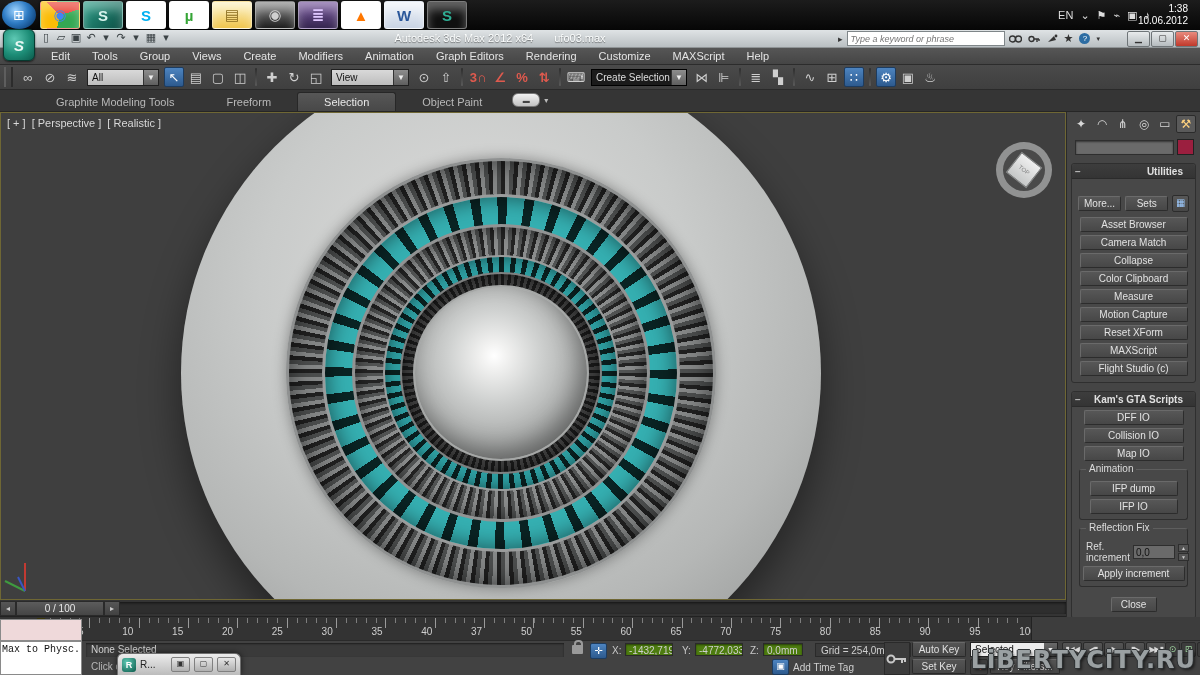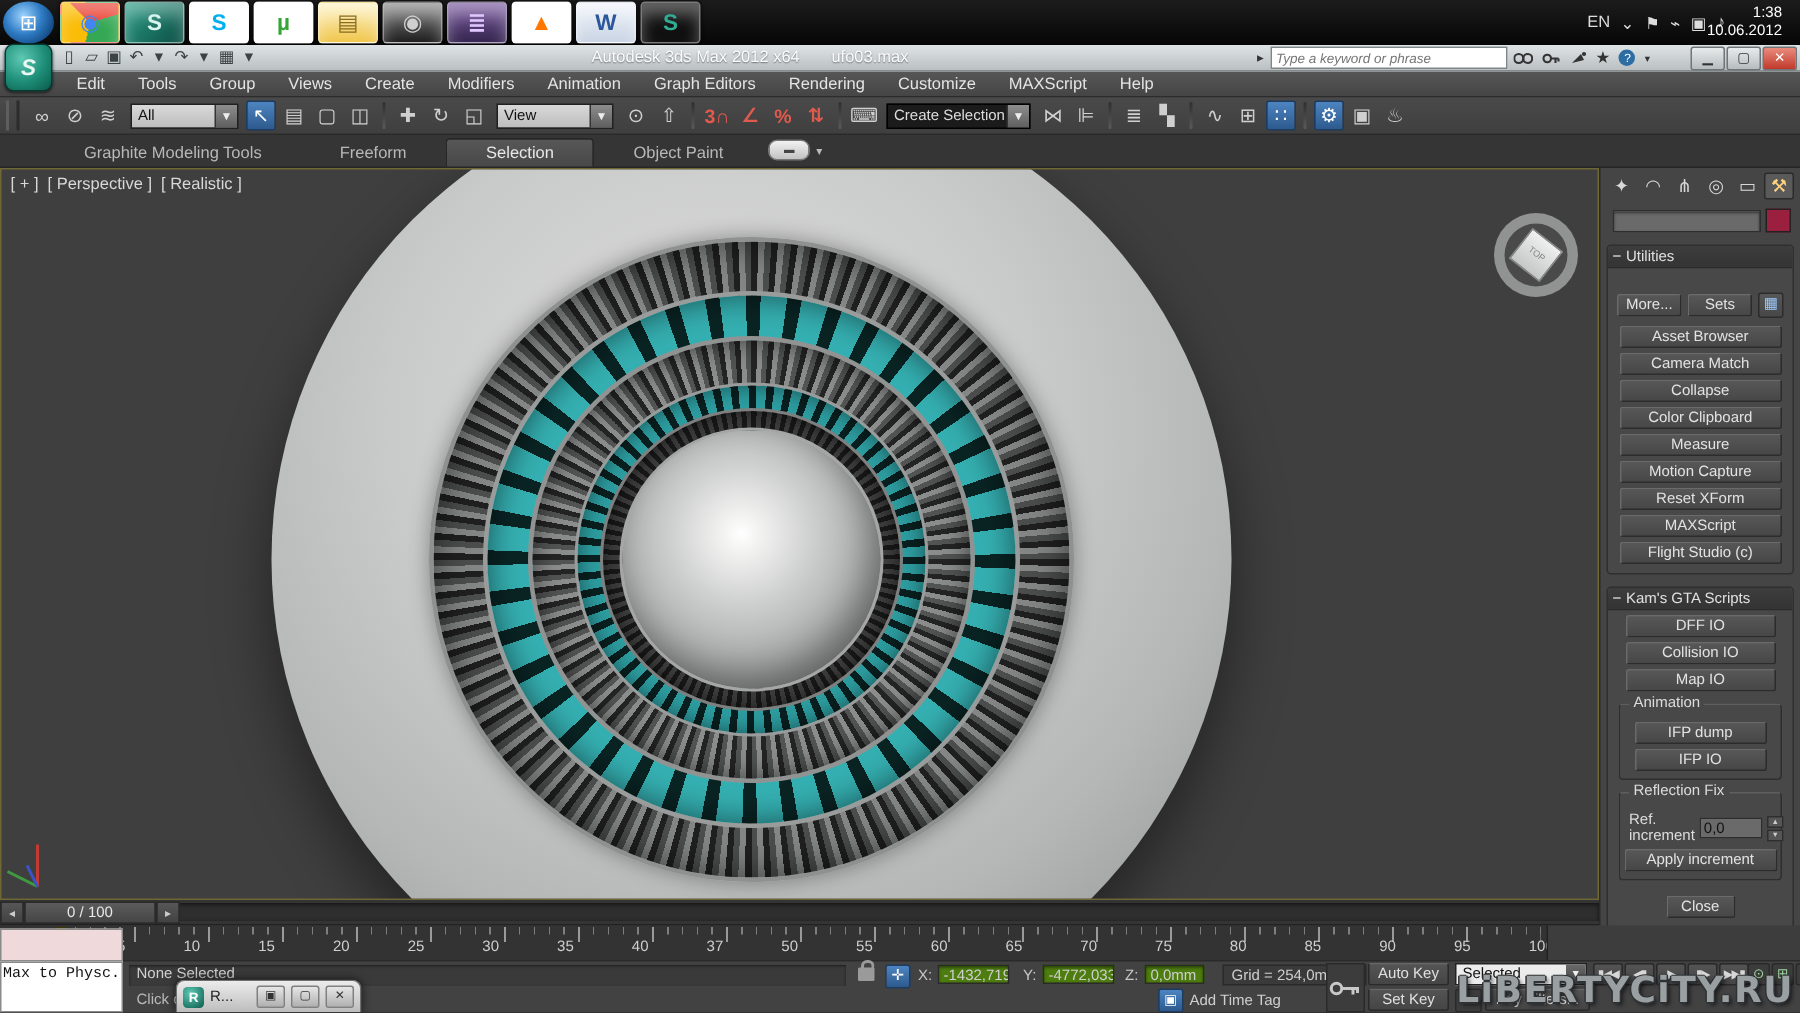--- a/index.html
+++ b/index.html
@@ -106,21 +106,21 @@
   .paneltabs{display:flex;gap:1px;padding:3px 2px 2px 4px;align-items:center;}
   .paneltabs .ptab{width:20px;height:18px;display:flex;align-items:center;justify-content:center;font-size:12px;color:#d8d8d8;border-radius:2px;}
   .paneltabs .ptab.active{background:#5a5a5a;border:1px solid #2b2b2b;box-sizing:border-box;color:#ffd27f;}
   .namefield{display:flex;gap:3px;margin:4px 6px 0 8px;align-items:center;}
   .namefield .nfield{flex:1;height:13px;background:#6a6a6a;border:1px solid #2e2e2e;box-shadow:inset 0 1px 2px rgba(0,0,0,.5);}
   .namefield .swatch{width:15px;height:14px;background:var(--swatch-maroon,#9b1f3f);border:1px solid #222;}
   .rollout{margin:8px 4px 0 4px;border:1px solid #2f2f2f;border-radius:3px;background:#484848;padding-bottom:6px;}
   .rollout-h{height:14px;background:linear-gradient(#3d3d3d,#343434);border-bottom:1px solid #2b2b2b;border-radius:3px 3px 0 0;
     display:flex;align-items:center;color:#e0e0e0;font-size:10px;}
   .rollout-h .minus{width:12px;text-align:center;color:#bbb;font-weight:bold;}
-  .rollout-h .rtitle{flex:1;text-align:left;padding-right:12px;}
+  .rollout-h .rtitle{flex:1;text-align:right;padding-right:12px;font-weight:bold;}
   .pbtn{display:block;margin:3px auto 0 auto;width:108px;height:15px;line-height:13px;font-size:10px;color:#e2e2e2;text-align:center;
     background:linear-gradient(#575757,#474747);border:1px solid #2c2c2c;border-top-color:#6a6a6a;border-left-color:#6a6a6a;border-radius:2px;
     font-family:"Liberation Sans","DejaVu Sans",sans-serif;padding:0;}
   .morerow{display:flex;gap:4px;padding:16px 6px 2px 6px;align-items:center;}
   .morerow .pbtn{margin:0;width:52px;}
   .morerow .seticon{width:18px;height:15px;font-size:10px;line-height:14px;text-align:center;color:#9ecbff;
     background:linear-gradient(#575757,#474747);border:1px solid #2c2c2c;border-radius:2px;}
   .kams-list .pbtn{width:100px;}
   .groupbox{margin:8px 7px 0 7px;border:1px solid #2e2e2e;border-top-color:#5e5e5e;border-radius:3px;position:relative;padding:8px 0 5px 0;}
   .groupbox .glabel{position:absolute;top:-7px;left:6px;background:#484848;padding:0 3px;font-size:10px;color:#dcdcdc;}

